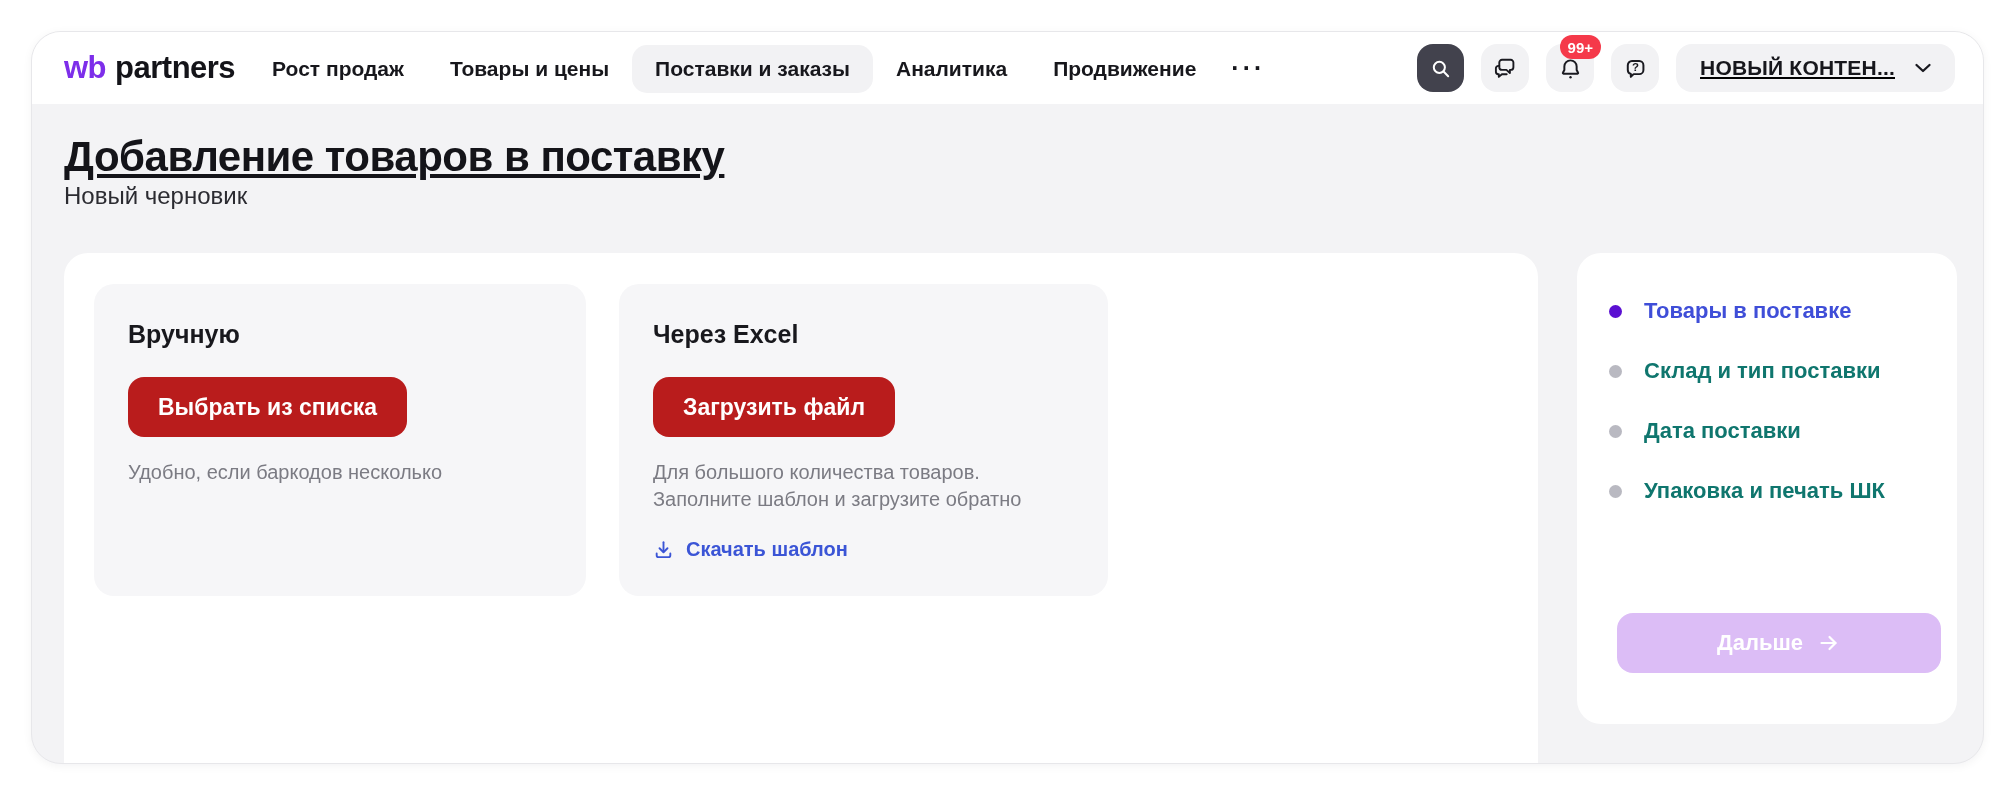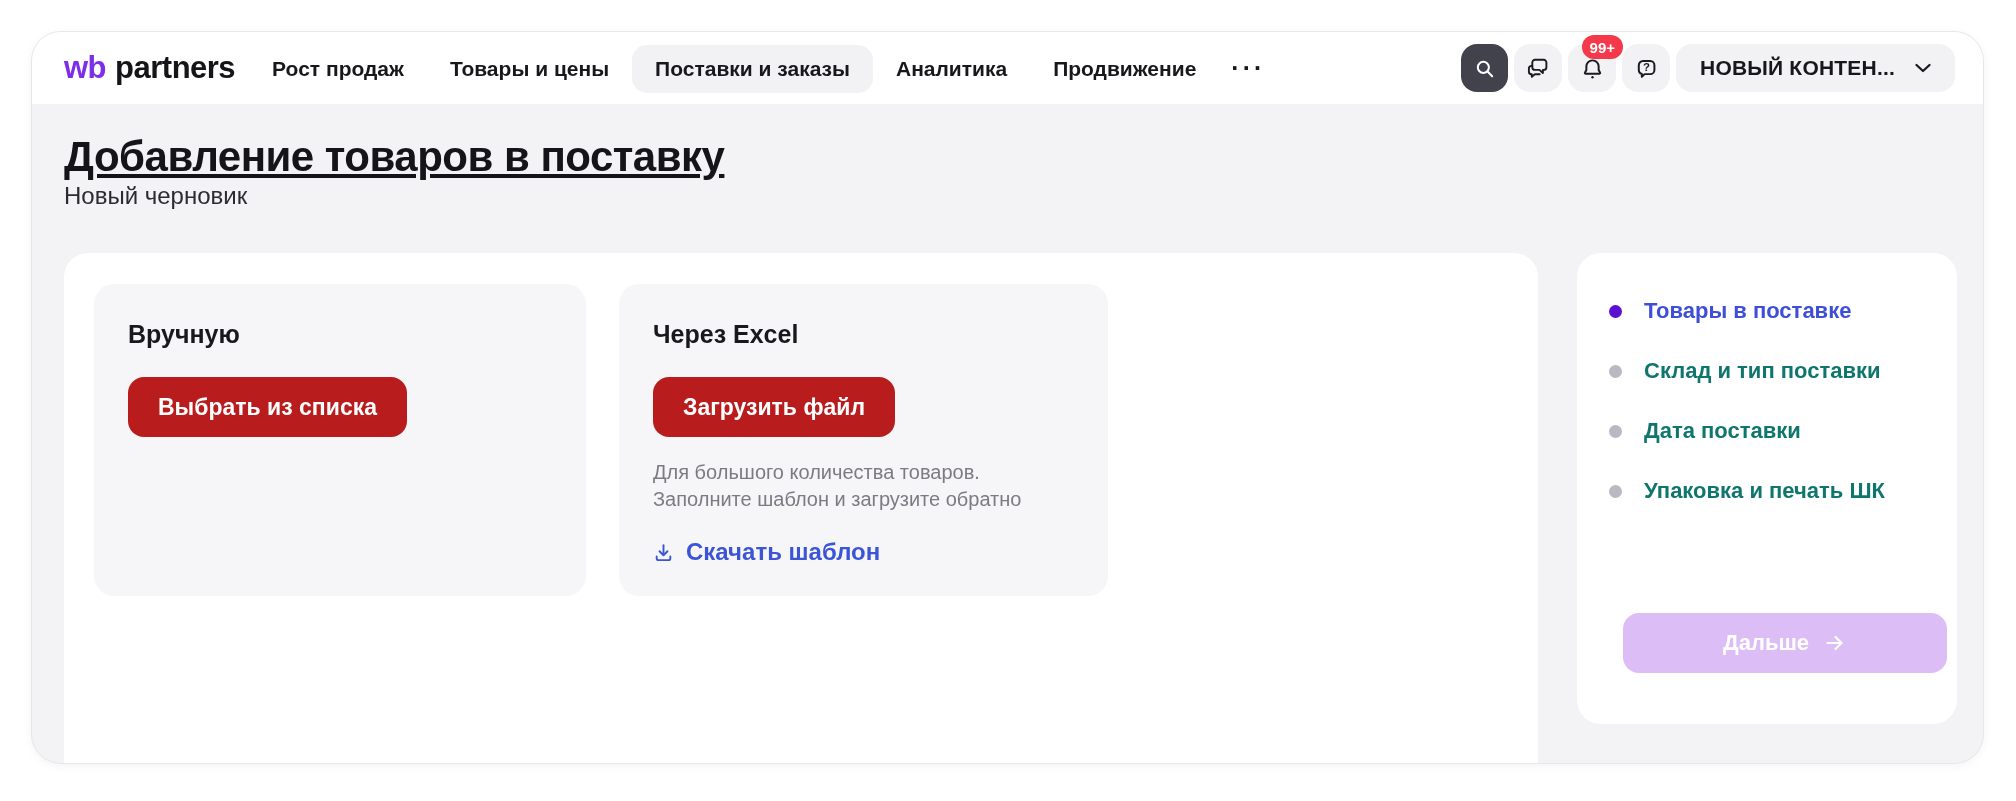--- a/index.html
+++ b/index.html
@@ -21,21 +21,21 @@
   .logo { display:flex; align-items:baseline; cursor:pointer; font-weight:bold; font-size:31px; letter-spacing:-0.5px; }
   .logo .wb { color:#7d2eea; margin-right:9px; }
   .logo .pt { color:#141419; }
   nav.mainnav { display:flex; align-items:flex-end; margin-left:14px; }
   .nav-item {
     padding:12px 23px; font-size:21px; font-weight:bold; color:#17171c;
     border-radius:15px; white-space:nowrap; cursor:pointer; text-decoration:none;
   }
   .nav-item.active { background:#f2f2f4; }
   .nav-more { font-size:25px; font-weight:bold; color:#17171c; letter-spacing:3px; padding:10px 12px; cursor:pointer; }
-  .hdr-actions { margin-left:auto; display:flex; align-items:center; gap:6px; }
+  .hdr-actions { margin-left:auto; display:flex; align-items:center; gap:17px;text-decoration:underline; }
   .icon-btn {
     position:relative; width:48px; height:48px; border:none; border-radius:16px;
     background:#f2f2f4; display:flex; align-items:center; justify-content:center; cursor:pointer;
   }
   .icon-btn.dark { width:47px; background:#42424d; }
   .badge {
     position:absolute; top:-9px; right:-7px; background:#f5394a; color:#fff;
     font-size:15px; font-weight:bold; line-height:1; padding:5px 8px 4px; border-radius:999px;
   }
   .account-chip {
@@ -62,37 +62,37 @@
   .option-card.excel  { left:555px; width:489px; }
   .option-card h2 { font-size:25px; font-weight:bold; color:#18181d; }
   .dark-btn {
     margin-top:28px; height:60px; padding:0 30px; border:none; border-radius:16px;
     background:#b91c1c; color:#fff; font-family:inherit; font-size:23px; font-weight:600;
     cursor:pointer; display:inline-flex; align-items:center;
   }
   .caption { margin-top:22px; font-size:20px; line-height:27px; color:#7b7b83; }
   .tpl-link {
     margin-top:25px; display:inline-flex; align-items:center; gap:12px;
-    font-size:24px; font-weight:bold; color:#3b55d6; text-decoration:none; cursor:pointer;
+    font-size:20px; font-weight:bold; color:#3b55d6; text-decoration:none; cursor:pointer;
   }
 
   
   .stepper-card {
     position:absolute; left:1545px; top:221px; width:380px; height:471px;
     background:#fff; border-radius:24px;
   }
   .steps { list-style:none; padding:28px 24px 0 32px; }
   .step { display:flex; align-items:center; gap:22px; height:60px; cursor:default; }
   .step .dot { width:13px; height:13px; border-radius:50%; background:#b9b9c1; flex:none; }
   .step .lbl { font-size:22px; font-weight:600; color:#0f766e; white-space:nowrap; }
   .step.active { cursor:pointer; }
   .step.active .dot { background:#5b10d2; }
   .step.active .lbl { color:#3f4ed8; }
   .next-btn {
-    position:absolute; left:46px; bottom:51px; width:324px; height:60px;
+    position:absolute; left:40px; bottom:51px; width:324px; height:60px;
     border:none; border-radius:16px; background:#dcbdf6; color:#fff;
     font-family:inherit; font-size:22px; font-weight:600; cursor:pointer;
     display:flex; align-items:center; justify-content:center; gap:14px;
   }
 </style>
 </head>
 <body>
 
 <div class="stage">
   <div class="window">
@@ -154,20 +154,21 @@
     <div class="heading">
       <h1>Добавление товаров в поставку</h1>
       <div class="sub">Новый черновик</div>
     </div>
 
     <section class="panel">
 
       <div class="option-card manual">
         <h2>Вручную</h2>
         <button class="dark-btn">Выбрать из списка</button>
+        <p class="caption">Удобно, если баркодов несколько</p>
       </div>
 
       <div class="option-card excel">
         <h2>Через Excel</h2>
         <button class="dark-btn">Загрузить файл</button>
         <p class="caption">
           <span>Для большого количества товаров.</span><br>
           <span>Заполните шаблон и загрузите обратно</span>
         </p>
         <a class="tpl-link">

